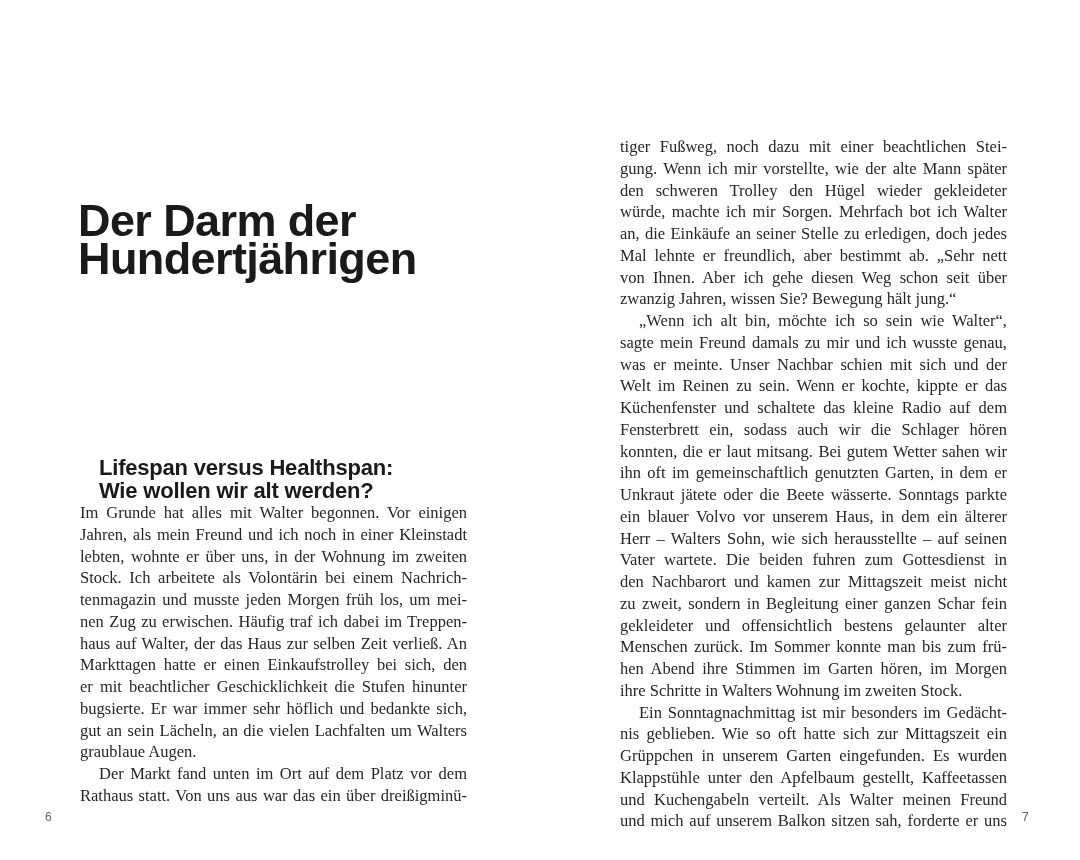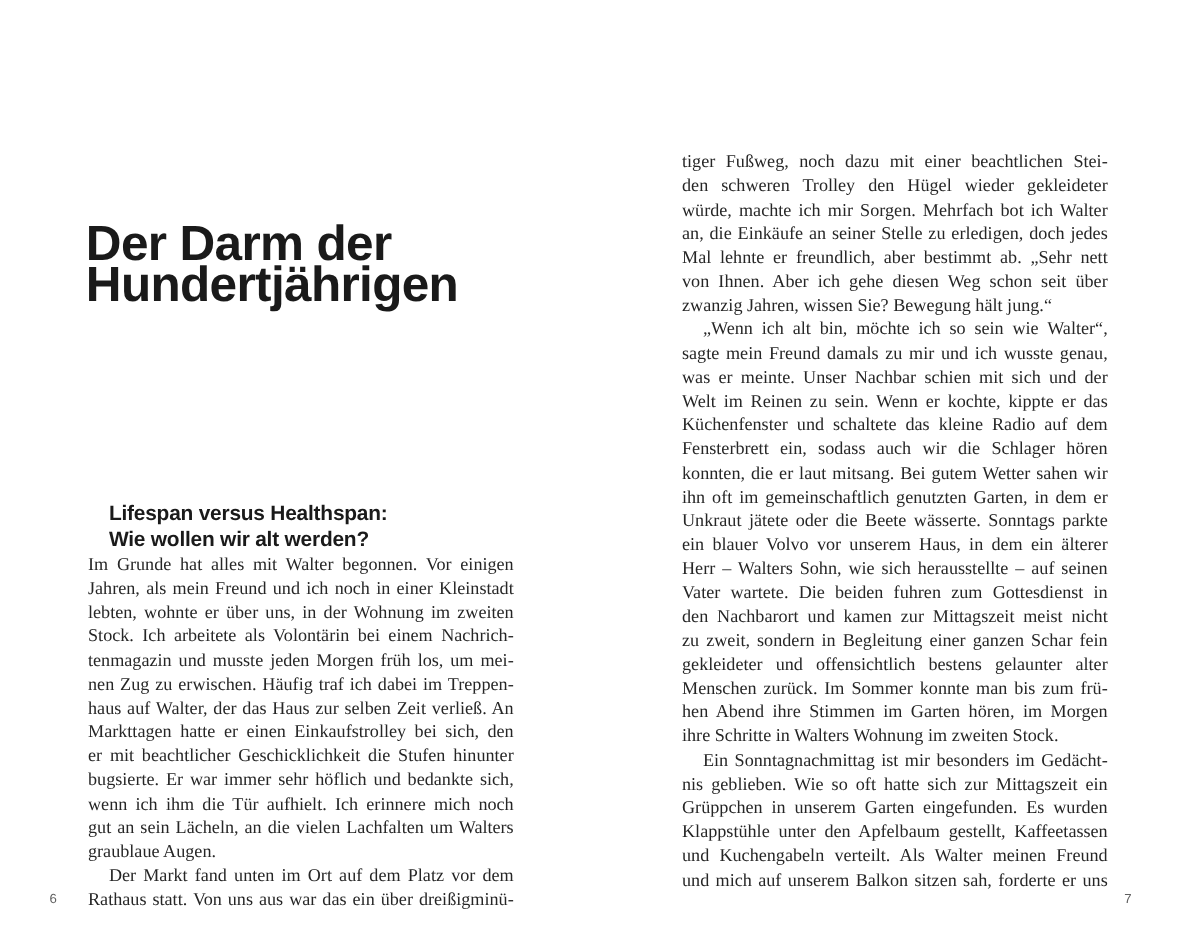--- a/index.html
+++ b/index.html
@@ -31,21 +31,21 @@
     line-height:38px;
     letter-spacing:-0.6px;
     color:var(--title-text,#1a1a1a);
   }
   .section-heading{
     position:absolute;
     top:413px;left:0;
     padding-left:19px;
     font-family:"Liberation Sans", sans-serif;
     font-weight:bold;
-    font-size:19px;
+    font-size:22px;
     line-height:22.5px;
     letter-spacing:-0.2px;
     color:var(--title-text,#1a1a1a);
   }
   .body-text{
     position:absolute;
     left:0;
     width:387px;
     font-family:"Liberation Serif", serif;
     font-size:16.5px;
@@ -89,31 +89,31 @@
         <div class="line">Im Grunde hat alles mit Walter begonnen. Vor einigen</div>
         <div class="line">Jahren, als mein Freund und ich noch in einer Kleinstadt</div>
         <div class="line">lebten, wohnte er über uns, in der Wohnung im zweiten</div>
         <div class="line">Stock. Ich arbeitete als Volontärin bei einem Nachrich-</div>
         <div class="line">tenmagazin und musste jeden Morgen früh los, um mei-</div>
         <div class="line">nen Zug zu erwischen. Häufig traf ich dabei im Treppen-</div>
         <div class="line">haus auf Walter, der das Haus zur selben Zeit verließ. An</div>
         <div class="line">Markttagen hatte er einen Einkaufstrolley bei sich, den</div>
         <div class="line">er mit beachtlicher Geschicklichkeit die Stufen hinunter</div>
         <div class="line">bugsierte. Er war immer sehr höflich und bedankte sich,</div>
-        <div class="line">wenn ich ihm die Tür aufhielt. Ich erinnere mich noch</div>
         <div class="line">gut an sein Lächeln, an die vielen Lachfalten um Walters</div>
         <div class="line para-end">graublaue Augen.</div>
         <div class="line indent">Der Markt fand unten im Ort auf dem Platz vor dem</div>
         <div class="line">Rathaus statt. Von uns aus war das ein über dreißigminü-</div>
       </div>
   </div>
 
   <div class="page page-right">
     <div class="body-text body-right" id="right-body">
         <div class="line">tiger Fußweg, noch dazu mit einer beachtlichen Stei-</div>
+        <div class="line">gung. Wenn ich mir vorstellte, wie der alte Mann später</div>
         <div class="line">den schweren Trolley den Hügel wieder gekleideter</div>
         <div class="line">würde, machte ich mir Sorgen. Mehrfach bot ich Walter</div>
         <div class="line">an, die Einkäufe an seiner Stelle zu erledigen, doch jedes</div>
         <div class="line">Mal lehnte er freundlich, aber bestimmt ab. „Sehr nett</div>
         <div class="line">von Ihnen. Aber ich gehe diesen Weg schon seit über</div>
         <div class="line para-end">zwanzig Jahren, wissen Sie? Bewegung hält jung.“</div>
         <div class="line indent">„Wenn ich alt bin, möchte ich so sein wie Walter“,</div>
         <div class="line">sagte mein Freund damals zu mir und ich wusste genau,</div>
         <div class="line">was er meinte. Unser Nachbar schien mit sich und der</div>
         <div class="line">Welt im Reinen zu sein. Wenn er kochte, kippte er das</div>

